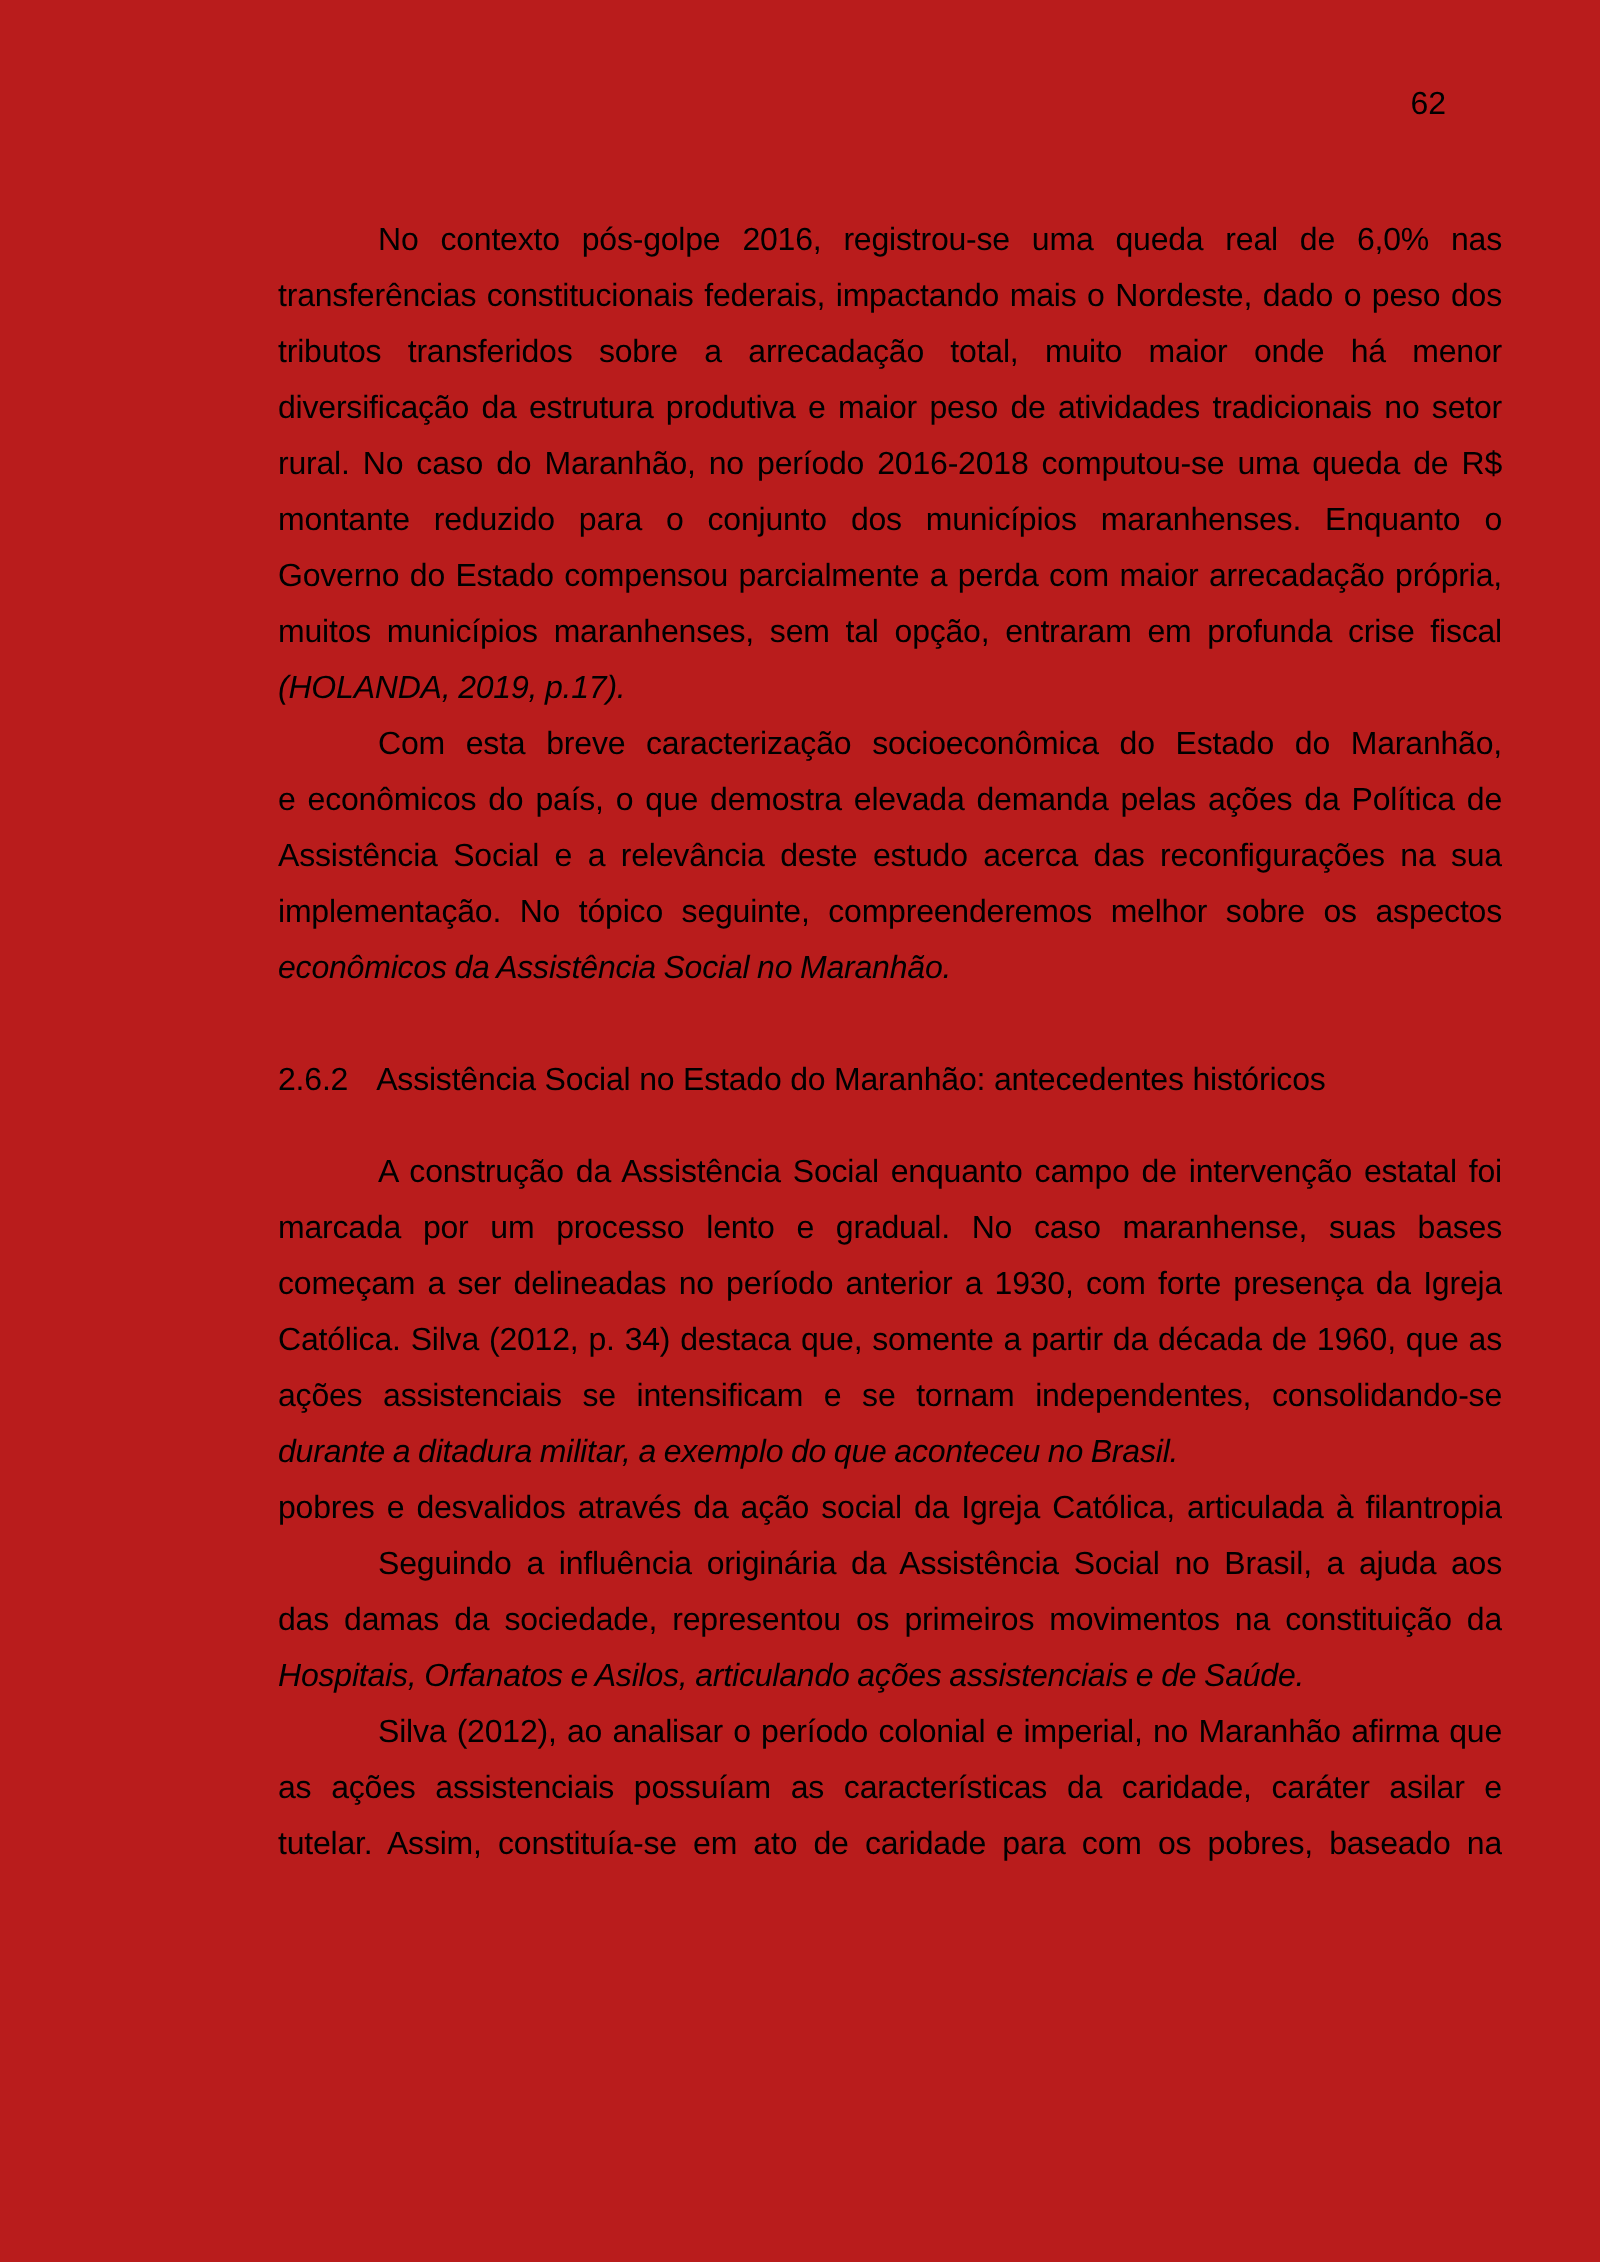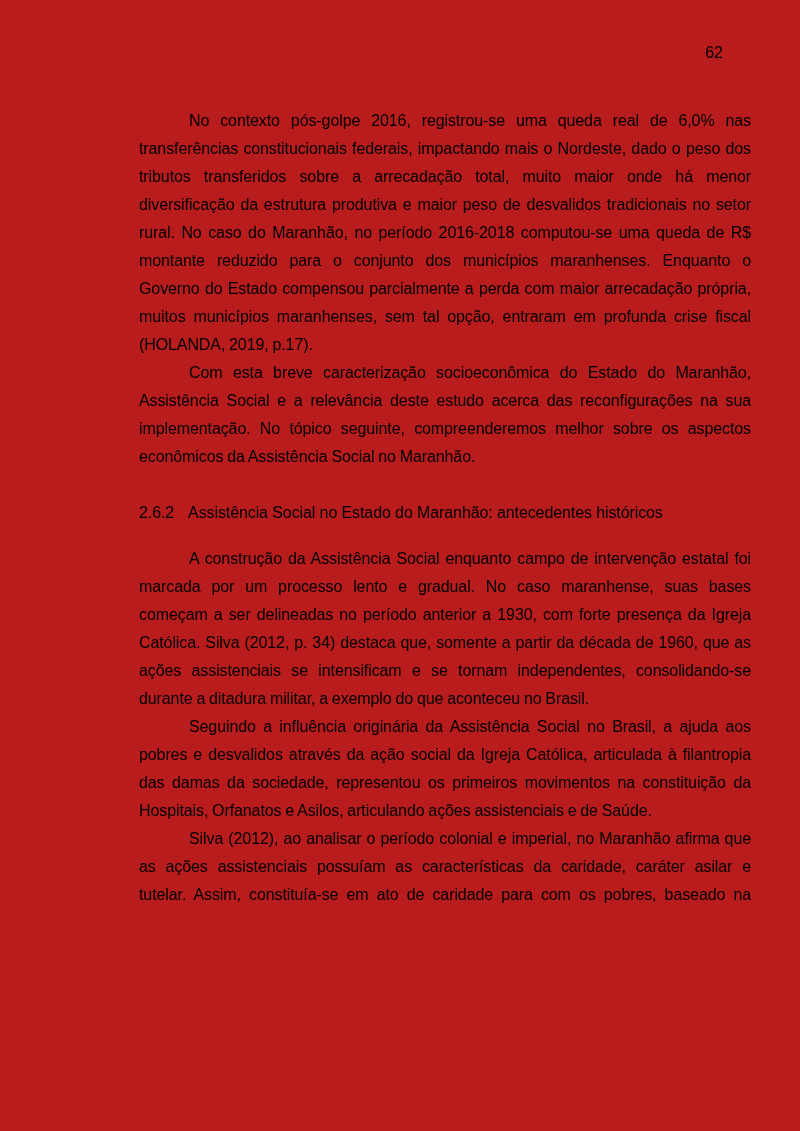--- a/index.html
+++ b/index.html
@@ -51,20 +51,21 @@
     word-spacing: -0.5px;
     letter-spacing: -0.1px;
     color: #000000;
   }
   .line.first {
     text-indent: 50px;
   }
   .line.last {
     text-align: left;
     text-align-last: left;
+    font-style: italic;
   }
   .section-heading {
     margin: 28px 0 18px 0;
     font-size: 16px;
     line-height: 28px;
     height: 28px;
     font-weight: normal;
     letter-spacing: -0.1px;
     color: #000000;
   }
@@ -78,51 +79,52 @@
 <div class="page">
 
   <div class="page-number">62</div>
 
   <div class="content">
 
     <div class="paragraph">
       <div class="line first">No contexto pós-golpe 2016, registrou-se uma queda real de 6,0% nas</div>
       <div class="line">transferências constitucionais federais, impactando mais o Nordeste, dado o peso dos</div>
       <div class="line">tributos transferidos sobre a arrecadação total, muito maior onde há menor</div>
-      <div class="line">diversificação da estrutura produtiva e maior peso de desvalidos tradicionais no setor</div>
+      <div class="line">diversificação da estrutura produtiva e maior peso de atividades tradicionais no setor</div>
       <div class="line">rural. No caso do Maranhão, no período 2016-2018 computou-se uma queda de R$</div>
       <div class="line">montante reduzido para o conjunto dos municípios maranhenses. Enquanto o</div>
       <div class="line">Governo do Estado compensou parcialmente a perda com maior arrecadação própria,</div>
       <div class="line">muitos municípios maranhenses, sem tal opção, entraram em profunda crise fiscal</div>
       <div class="line last">(HOLANDA, 2019, p.17).</div>
     </div>
 
     <div class="paragraph">
       <div class="line first">Com esta breve caracterização socioeconômica do Estado do Maranhão,</div>
+      <div class="line">e econômicos do país, o que demostra elevada demanda pelas ações da Política de</div>
       <div class="line">Assistência Social e a relevância deste estudo acerca das reconfigurações na sua</div>
       <div class="line">implementação. No tópico seguinte, compreenderemos melhor sobre os aspectos</div>
       <div class="line last">econômicos da Assistência Social no Maranhão.</div>
     </div>
 
     <h3 class="section-heading">
       <span class="num">2.6.2</span><span>Assistência Social no Estado do Maranhão: antecedentes históricos</span>
     </h3>
 
     <div class="paragraph">
       <div class="line first">A construção da Assistência Social enquanto campo de intervenção estatal foi</div>
       <div class="line">marcada por um processo lento e gradual. No caso maranhense, suas bases</div>
       <div class="line">começam a ser delineadas no período anterior a 1930, com forte presença da Igreja</div>
       <div class="line">Católica. Silva (2012, p. 34) destaca que, somente a partir da década de 1960, que as</div>
       <div class="line">ações assistenciais se intensificam e se tornam independentes, consolidando-se</div>
       <div class="line last">durante a ditadura militar, a exemplo do que aconteceu no Brasil.</div>
     </div>
 
     <div class="paragraph">
+      <div class="line">pobres e desvalidos através da ação social da Igreja Católica, articulada à filantropia</div>
       <div class="line first">Seguindo a influência originária da Assistência Social no Brasil, a ajuda aos</div>
-      <div class="line">pobres e desvalidos através da ação social da Igreja Católica, articulada à filantropia</div>
       <div class="line">das damas da sociedade, representou os primeiros movimentos na constituição da</div>
       <div class="line last">Hospitais, Orfanatos e Asilos, articulando ações assistenciais e de Saúde.</div>
     </div>
 
     <div class="paragraph">
       <div class="line first">Silva (2012), ao analisar o período colonial e imperial, no Maranhão afirma que</div>
       <div class="line">as ações assistenciais possuíam as características da caridade, caráter asilar e</div>
       <div class="line">tutelar. Assim, constituía-se em ato de caridade para com os pobres, baseado na</div>
     </div>
 

